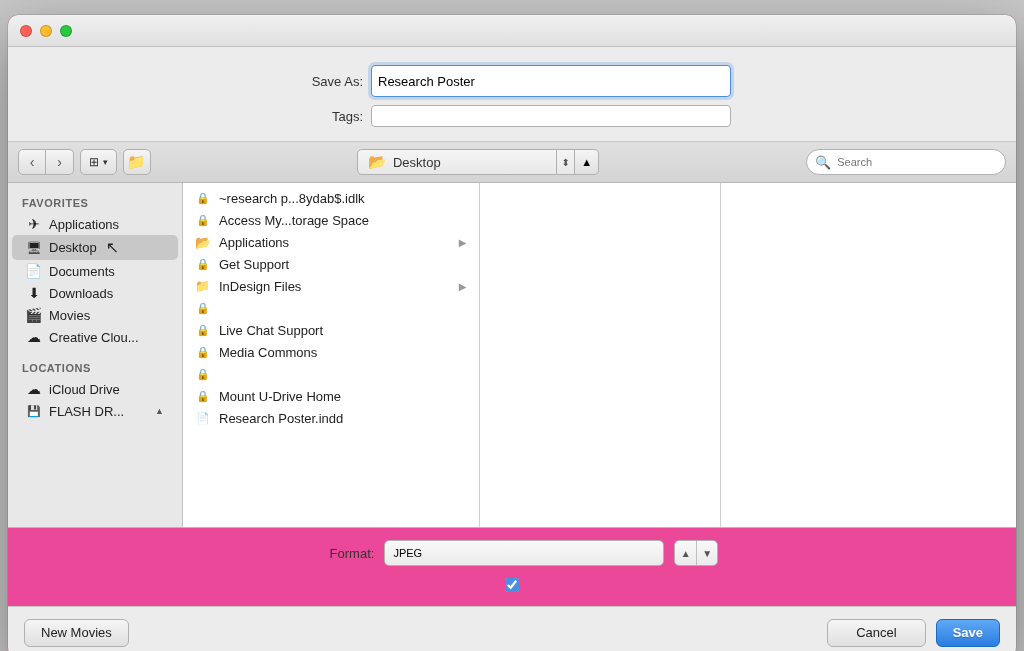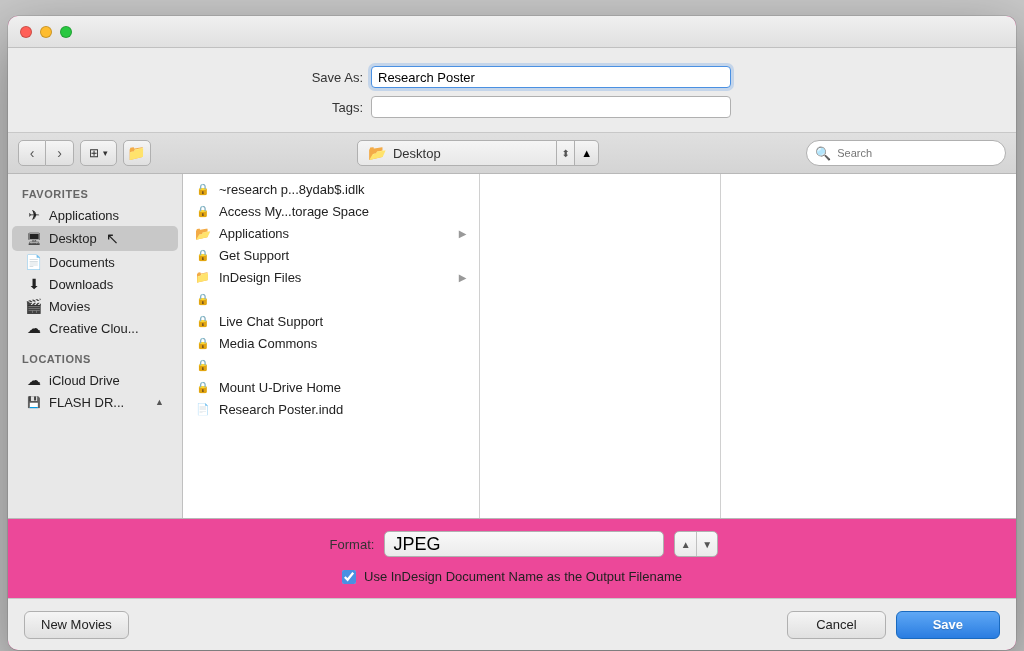--- a/index.html
+++ b/index.html
@@ -54,21 +54,21 @@
       justify-content: center;
     }
     .form-label {
       text-align: right;
       min-width: 70px;
       color: #333;
       font-size: 13px;
     }
     .form-input {
       width: 360px;
-      height: 22px;
+      height: 32px;
       border: 1.5px solid #4a90e2;
       border-radius: 4px;
       padding: 8px 6px;
       font-size: 13px;
       outline: none;
       background: white;
       box-shadow: 0 0 0 3px rgba(74,144,226,0.25);
     }
     .tags-input {
       width: 360px;
@@ -302,21 +302,21 @@
       font-size: 13px;
       color: #333;
       padding-left: 24px;
     }
     .format-select {
       width: 280px;
       height: 26px;
       border: 1px solid #b0b0b0;
       border-radius: 5px;
       background: linear-gradient(to bottom, #f9f9f9, #ebebeb);
-      font-size: 18px;
+      font-size: 11px;
       padding: 0 8px;
       appearance: none;
       cursor: pointer;
     }
     .stepper-box {
       width: 44px;
       height: 26px;
       border: 1px solid #b0b0b0;
       border-radius: 5px;
       background: linear-gradient(to bottom, #f9f9f9, #ebebeb);
@@ -375,21 +375,21 @@
       padding: 0 28px;
       background: linear-gradient(to bottom, #f5f5f5, #e0e0e0);
       border: 1px solid #b0b0b0;
       border-radius: 6px;
       font-size: 13px;
       cursor: pointer;
       color: #222;
     }
     .btn-save {
       height: 28px;
-      padding: 0 36px;
+      padding: 0 16px;
       background: linear-gradient(to bottom, #5fa8f5, #2a7de1);
       border: 1px solid #1a6abf;
       border-radius: 6px;
       font-size: 13px;
       font-weight: 600;
       cursor: pointer;
       color: white;
       text-shadow: 0 1px 1px rgba(0,0,0,0.2);
     }
   </style>
@@ -557,21 +557,20 @@
     </div>
     <div class="stepper-box">
       <div class="stepper-up">▲</div>
       <div class="stepper-divider"></div>
       <div class="stepper-down">▼</div>
     </div>
   </div>
 
   <div class="checkbox-row">
     <input type="checkbox" class="checkbox" checked="" style="">
-    <span class="checkbox-label">Use InDesign Document Name as the Output Filename</span>
   </div>
 
   <div class="bottom-bar">
     <div class="bottom-left">
       <button class="btn-new-folder">New Movies</button>
     </div>
     <div class="bottom-right">
       <button class="btn-cancel">Cancel</button>
       <button class="btn-save">Save</button>
     </div>

